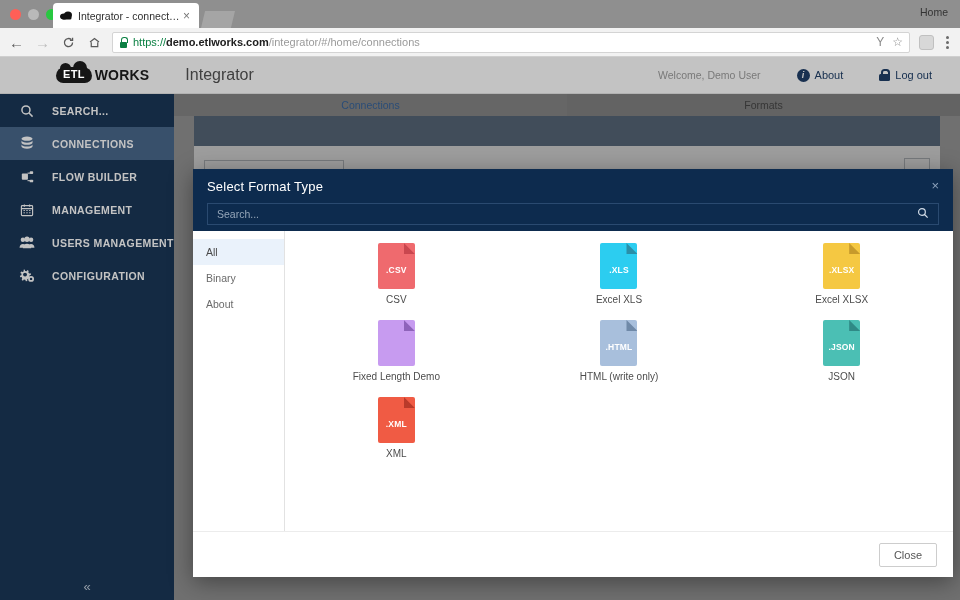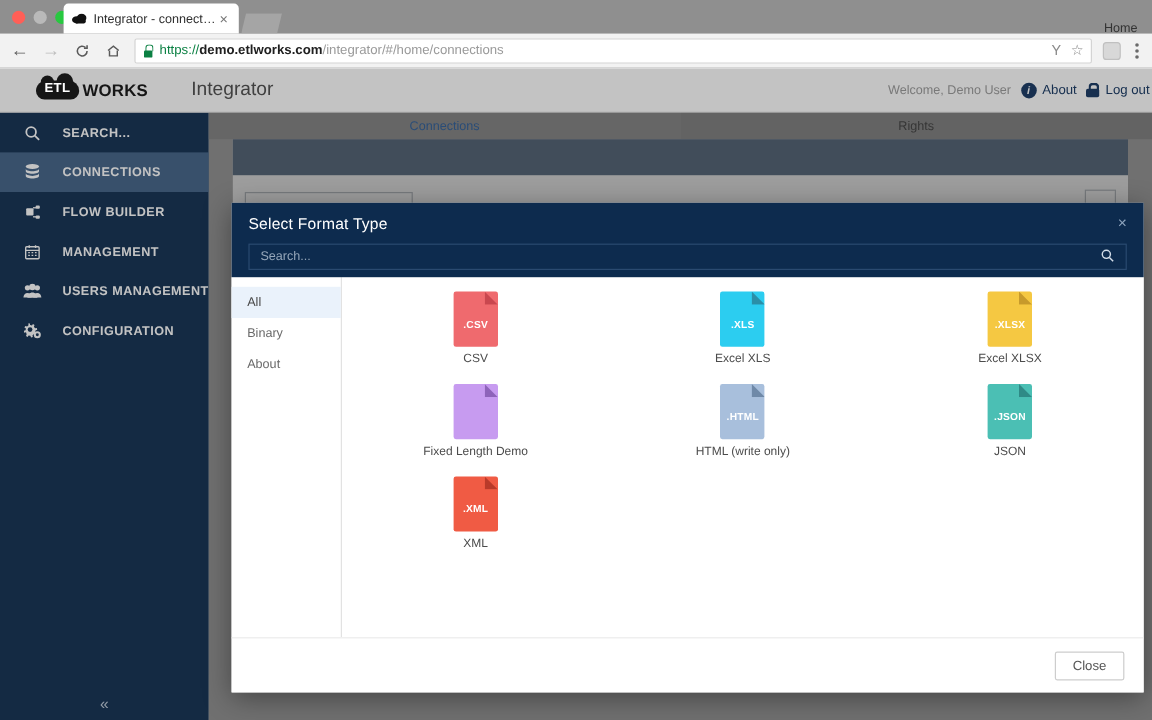--- a/index.html
+++ b/index.html
@@ -43,21 +43,21 @@
     flex: 1; white-space: nowrap; overflow: hidden; text-overflow: ellipsis;
     font-size: 10.5px; color: #303030;
   }
   .tab-close { font-size: 12px; color: #777; padding: 0 3px; line-height: 1; }
   .tab-new {
     width: 34px; height: 17px; background: #a5a5a5;
     margin-left: 2px; margin-bottom: 0;
     clip-path: polygon(12% 0, 100% 0, 88% 100%, 0% 100%);
   }
   .home-label {
-    position: absolute; right: 12px; top: 18px;
+    position: absolute; right: 12px; top: 6px;
     font-size: 10.5px; color: #333;
   }
 
   .chrome-omni {
     height: 29px; background: #f2f2f2;
     border-bottom: 1px solid #cfcfcf;
     display: flex; align-items: center; padding: 0 8px; gap: 9px;
   }
   .nav-btn {
     width: 17px; height: 17px; display: flex; align-items: center;
@@ -89,21 +89,21 @@
     border: 1px solid #c0c0c0;
   }
   .kebab { display:flex; flex-direction:column; gap:2px; align-items:center; padding:0 3px;}
   .kebab i { width: 3px; height: 3px; background: #6a6a6a; border-radius: 50%; display:block; }
 
   
   .app { position: relative; width: 960px; height: 543px; background: #fff; }
 
   .app-header {
     height: 37px; background: #fff; display: flex; align-items: center;
-    padding: 0 2px; border-bottom: 1px solid #e8e8e8;
+    padding: 0 28px; border-bottom: 1px solid #e8e8e8;
   }
   .logo { display: flex; align-items: center; margin-left: 28px; }
   .logo-cloud {
     background: #101010; color: #fff; font-weight: bold; font-size: 11px;
     padding: 2px 7px 3px 7px; border-radius: 11px 11px 9px 9px;
     position: relative; letter-spacing: 0.3px; line-height: 1;
   }
   .logo-cloud::before {
     content:''; position: absolute; left: 4px; top: -4px;
     width: 11px; height: 11px; background: #101010; border-radius: 50%;
@@ -111,21 +111,21 @@
   .logo-cloud::after {
     content:''; position: absolute; right: 5px; top: -6px;
     width: 14px; height: 14px; background: #101010; border-radius: 50%;
   }
   .logo-cloud span { position: relative; z-index: 2; }
   .logo-works {
     font-weight: bold; font-size: 14px; color: #101010; margin-left: 3px;
     letter-spacing: 0.2px;
   }
   .app-title { margin-left: 36px; font-size: 16px; color: #4a4a4a; }
-  .header-right { margin-left: auto; display: flex; align-items: center; gap: 8px; }
+  .header-right { margin-left: auto; display: flex; align-items: center; gap: 36px; }
   .welcome { font-size: 10.5px; color: #999; }
   .hdr-link {
     display: flex; align-items: center; gap: 5px;
     font-size: 11px; color: #123460; font-weight: 500;
   }
   .icon-info {
     width: 13px; height: 13px; border-radius: 50%; background: #123460;
     color: #fff; font-size: 9px; font-weight: bold;
     display: flex; align-items: center; justify-content: center; font-style: italic;
   }
@@ -414,21 +414,21 @@
           <span>«</span>
         </div>
       </div>
 
       <div class="content">
         <div class="tabs-row">
           <div class="ctab active">
             <span>Connections</span>
           </div>
           <div class="ctab inactive">
-            <span>Rights</span>
+            <span>Formats</span>
           </div>
         </div>
 
         <div class="page-panel">
           <div class="panel-head"></div>
           <div class="ghost-box" style="left:10px; top:44px; width:140px;"></div>
           <div class="ghost-row" style="margin-top:34px;"></div>
           <div class="ghost-row" style="margin-top:36px;"></div>
           <div class="ghost-row" style="margin-top:36px;"></div>
           <div class="ghost-box" style="right:10px; top:42px; width:26px; height:24px;"></div>

